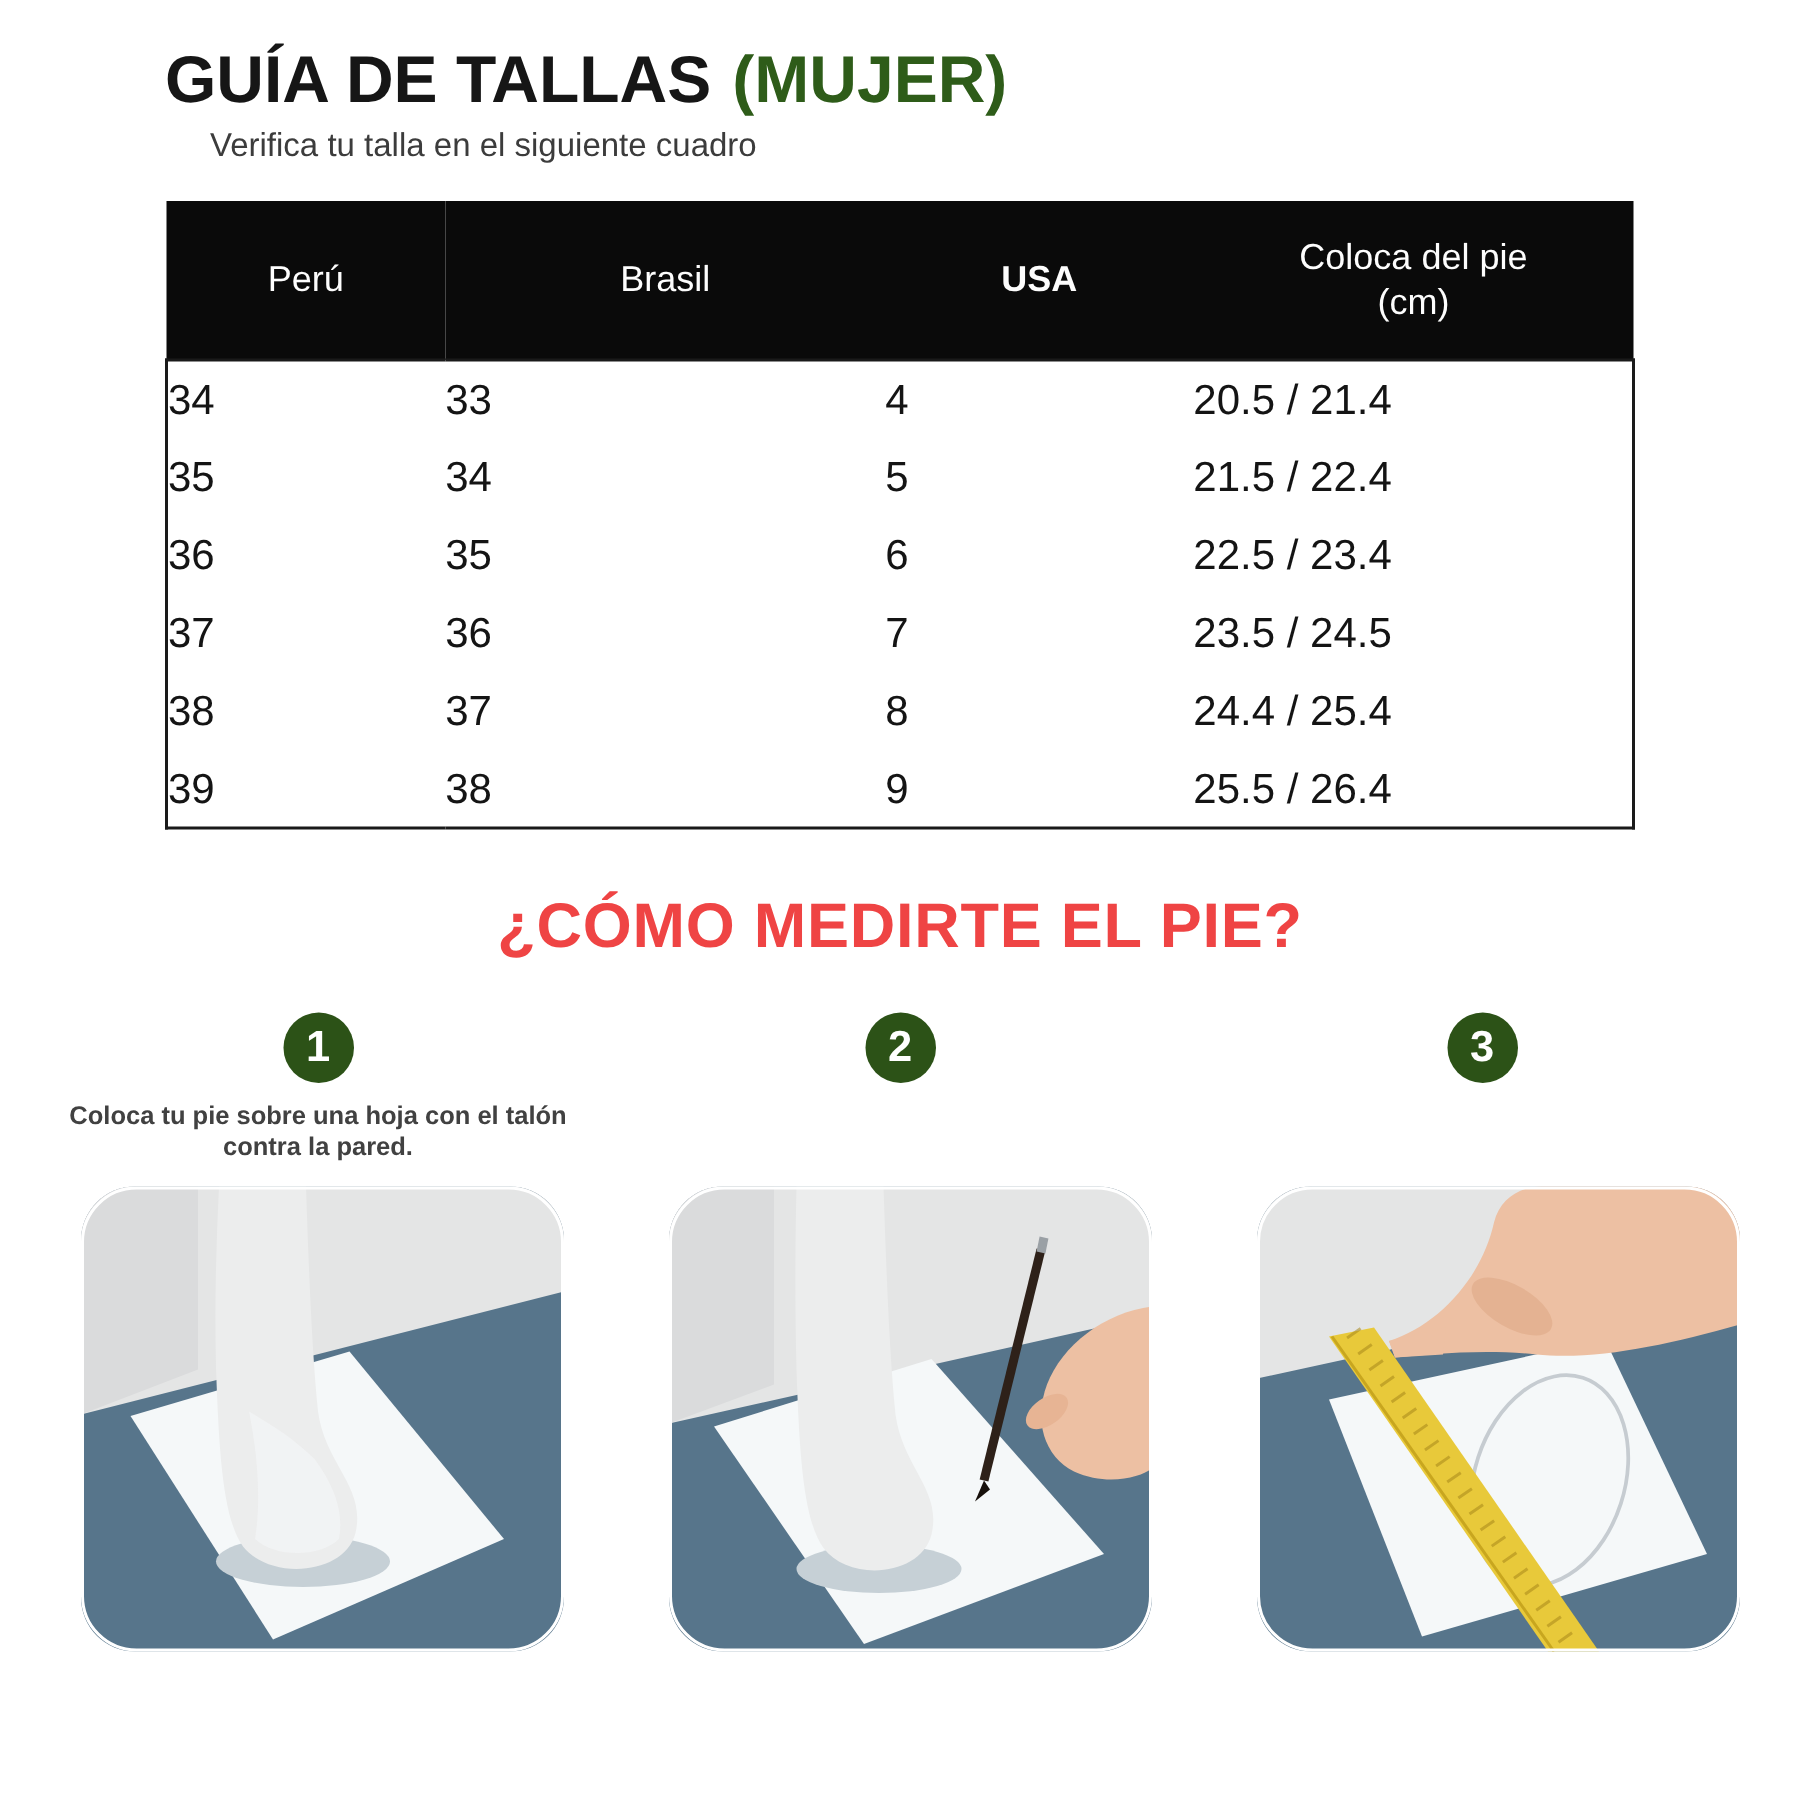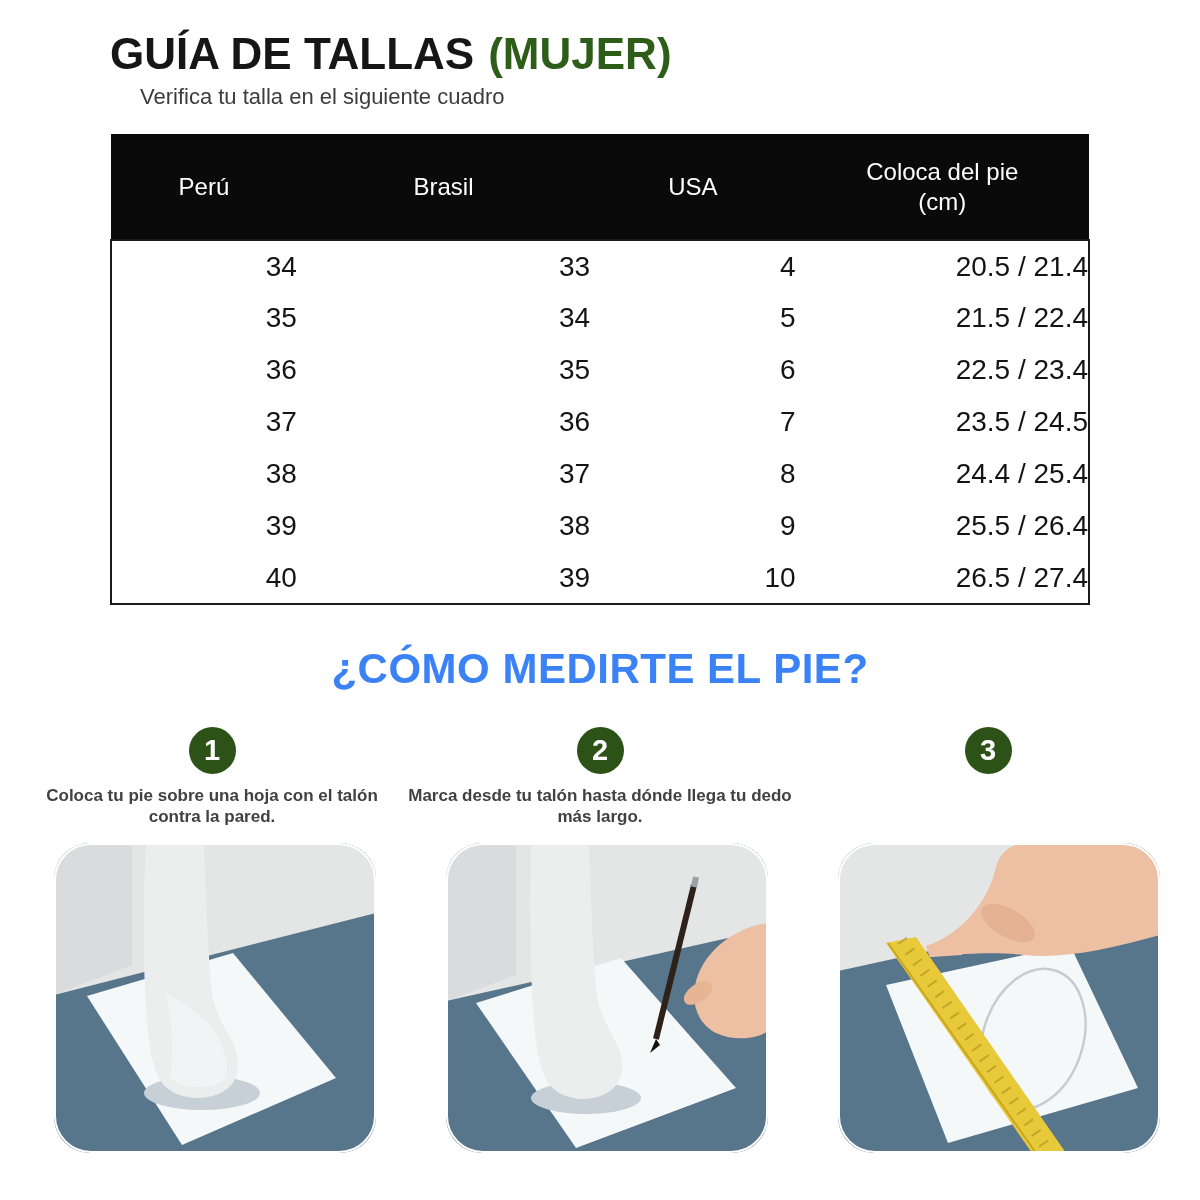--- a/index.html
+++ b/index.html
@@ -19,31 +19,31 @@
 
   
   .size-table-wrap { margin:24px 0 0 110px; width:980px; }
   table.size-table { width:980px; border-collapse:collapse; table-layout:fixed;padding-left:11px; }
   table.size-table thead th {
     background:#0a0a0a; color:#fdfdfd; font-weight:400; font-size:24px;
     height:106px; text-align:center; vertical-align:middle; line-height:1.25;
   }
   table.size-table thead th:nth-child(1){ width:19%; }
   table.size-table thead th:nth-child(2){ width:30%; }
-  table.size-table thead th:nth-child(3){ width:21%; }
+  table.size-table thead th:nth-child(3){ width:21%;font-weight:bold; }
   table.size-table thead th:nth-child(4){ width:30%; }
   table.size-table thead th .wrapcol { display:inline-block; max-width:170px; }
   table.size-table tbody { border:2px solid #1a1a1a; }
   table.size-table tbody td {
-    height:52px; text-align:right; vertical-align:middle;
+    height:52px; text-align:left; vertical-align:middle;
     font-size:28px; color:#141414; background:#ffffff;
   }
 
   
-  .howto-title { text-align:center; font-size:42px; font-weight:800; color:#3b82f6; margin-top:40px; letter-spacing:0.5px; }
+  .howto-title { text-align:center; font-size:42px; font-weight:800; color:#ef4444; margin-top:40px; letter-spacing:0.5px; }
 
   .steps { display:flex; justify-content:space-between; padding:0 18px; margin-top:34px; }
   .step-col { width:392px; display:flex; flex-direction:column; align-items:center; }
   .step-badge {
     width:47px; height:47px; border-radius:50%; background:#2c5217;
     color:#fff; font-size:29px; font-weight:700;
     display:flex; align-items:center; justify-content:center;
   }
   .step-text {
     margin-top:12px; font-size:17px; font-weight:700; color:#414141;
@@ -103,40 +103,33 @@
             <td>37</td>
             <td>8</td>
             <td>24.4 / 25.4</td>
           </tr>
           <tr>
             <td>39</td>
             <td>38</td>
             <td>9</td>
             <td>25.5 / 26.4</td>
           </tr>
-          <tr>
-            <td>40</td>
-            <td>39</td>
-            <td>10</td>
-            <td>26.5 / 27.4</td>
-          </tr>
         </tbody>
     </table>
   </div>
 
   <div class="howto-title">¿CÓMO MEDIRTE EL PIE?</div>
 
   <div class="steps">
     <div class="step-col">
       <div class="step-badge">1</div>
       <div class="step-text">Coloca tu pie sobre una hoja con el talón contra la pared.</div>
     </div>
     <div class="step-col">
       <div class="step-badge">2</div>
-      <div class="step-text">Marca desde tu talón hasta dónde llega tu dedo más largo.</div>
     </div>
     <div class="step-col">
       <div class="step-badge">3</div>
     </div>
   </div>
 
   <div class="photos">
 
     <svg class="photo" viewBox="0 0 322 310">
       <defs>

